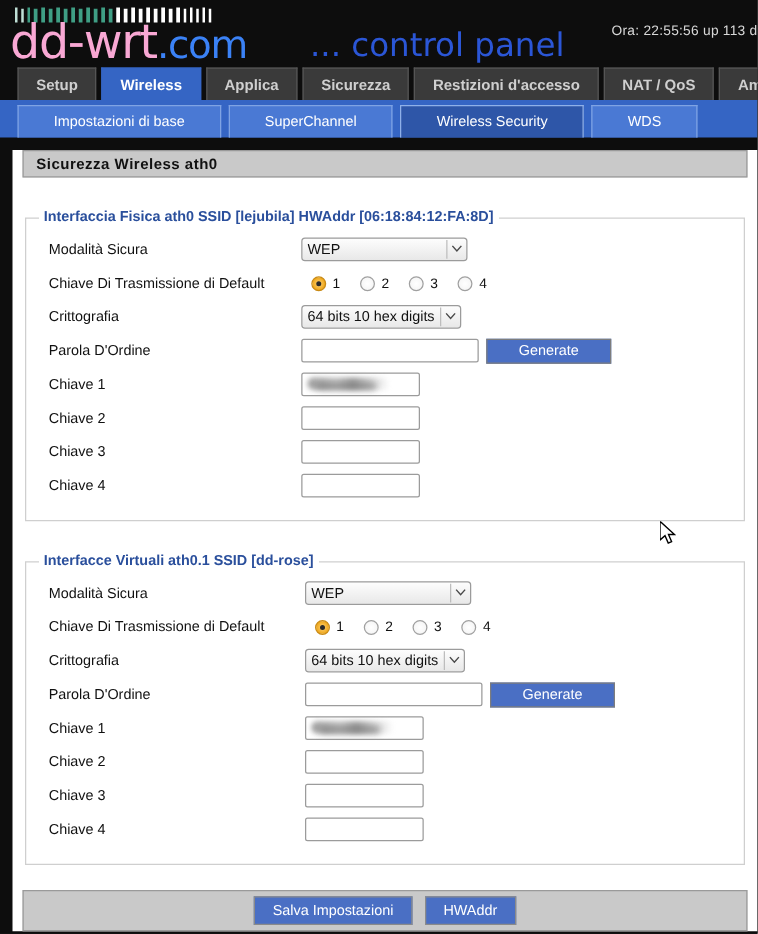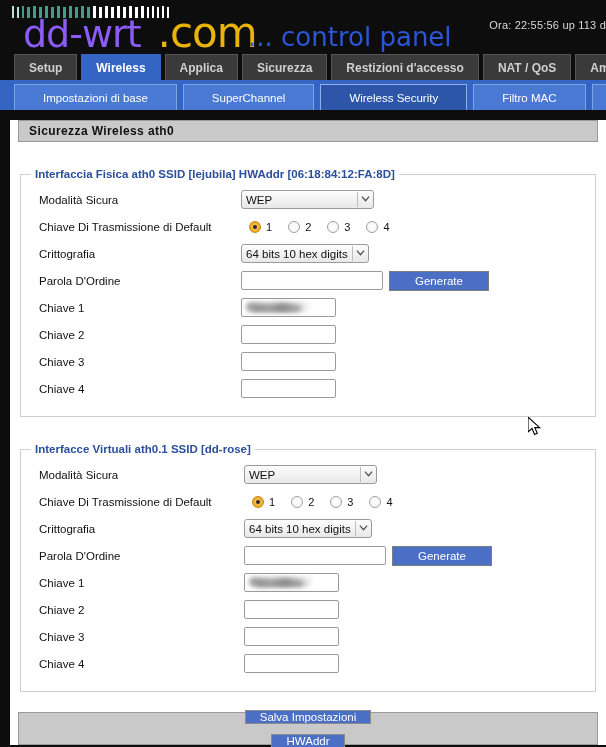--- a/index.html
+++ b/index.html
@@ -11,22 +11,22 @@
     overflow: hidden;
   }
   #app { position: relative; width: 606px; height: 747px; background: #0d0d0d; }
 
   
   .header { position: relative; height: 52px; background: #0d0d0d; overflow: hidden; }
   .barcode { position: absolute; left: 12px; top: 6px; display: flex; align-items: flex-end; height: 12px; gap: 0; }
   .barcode i { display: block; width: 3px; height: 12px; margin-right: 3px; }
   .logo { position: absolute; left: 8px; top: 14px; font-size: 38px; line-height: 38px;
           font-family: "DejaVu Sans", sans-serif; font-weight: 400; letter-spacing: -1px; white-space: nowrap; }
-  .logo .w { color: #8b5cf6; margin-left: 15px; }
-  .logo .com { color: #eab308; font-size: 42px; margin-left: 17px; }
+  .logo .w { color: #f9a8d4; }
+  .logo .com { color: #3b82f6; font-size: 31px; }
   .cpanel { position: absolute; left: 248px; top: 22px; color: #2b56d6; font-size: 26px;
             font-family: "DejaVu Sans", sans-serif; letter-spacing: 0px; white-space: nowrap; }
   .uptime { position: absolute; right: 0px; top: 19px; color: #d8d8d8; font-size: 11px;
             white-space: nowrap; letter-spacing: 0.2px; }
 
   
   .maintabs { position: relative; height: 28px; background: #0d0d0d; padding-left: 14px;
               display: flex; align-items: flex-end; gap: 4px; }
   .maintab { height: 26px; padding: 0 14px; display: flex; align-items: center; justify-content: center;
              background: #3a3a3a; color: #cfcfcf; font-size: 12px; font-weight: bold;
@@ -91,21 +91,21 @@
   .rdo.on::after { content: ""; position: absolute; left: 3px; top: 3px; width: 4px; height: 4px;
                    border-radius: 50%; background: #2a2a2a; }
   .radio .rl { font-size: 11px; color: #111; margin-left: 5px; }
 
   button.genbtn {
     font-family: "Liberation Sans", sans-serif; font-size: 11.5px; color: #ffffff;
     background: #4a6fc4; border: 1px solid #7d7d7d; height: 20px; padding: 0 25px; cursor: pointer;
   }
 
   .footer { margin: 20px 8px 0 8px; background: #c9c9c9; border: 1px solid #9a9a9a;
-            height: 33px; display: flex; align-items: center; justify-content: center; gap: 10px; flex-direction: column; }
+            height: 33px; display: flex; align-items: center; justify-content: center; gap: 10px; }
   button.fbtn { font-family: "Liberation Sans", sans-serif; font-size: 11.5px; color: #fff;
                 background: #4a6fc4; border: 1px solid #8a8a8a; height: 23px; padding: 0 14px; cursor: pointer; }
 
   .cursor { position: absolute; left: 528px; top: 417px; width: 14px; height: 20px; pointer-events: none; }
 </style>
 </head>
 <body>
 
 <div id="app">
 
@@ -172,23 +172,20 @@
       <div class="subtab">
         <span>Impostazioni di base</span>
       </div>
       <div class="subtab">
         <span>SuperChannel</span>
       </div>
       <div class="subtab active">
         <span>Wireless Security</span>
       </div>
       <div class="subtab">
-        <span>Filtro MAC</span>
-      </div>
-      <div class="subtab">
         <span>WDS</span>
       </div>
     </div>
 
   <div class="page">
     <div class="titlebar">Sicurezza Wireless ath0</div>
     <div id="sections-host">
         <fieldset class="sect">
           <legend>Interfaccia Fisica ath0 SSID [lejubila] HWAddr [06:18:84:12:FA:8D]</legend>
           <div class="row">

